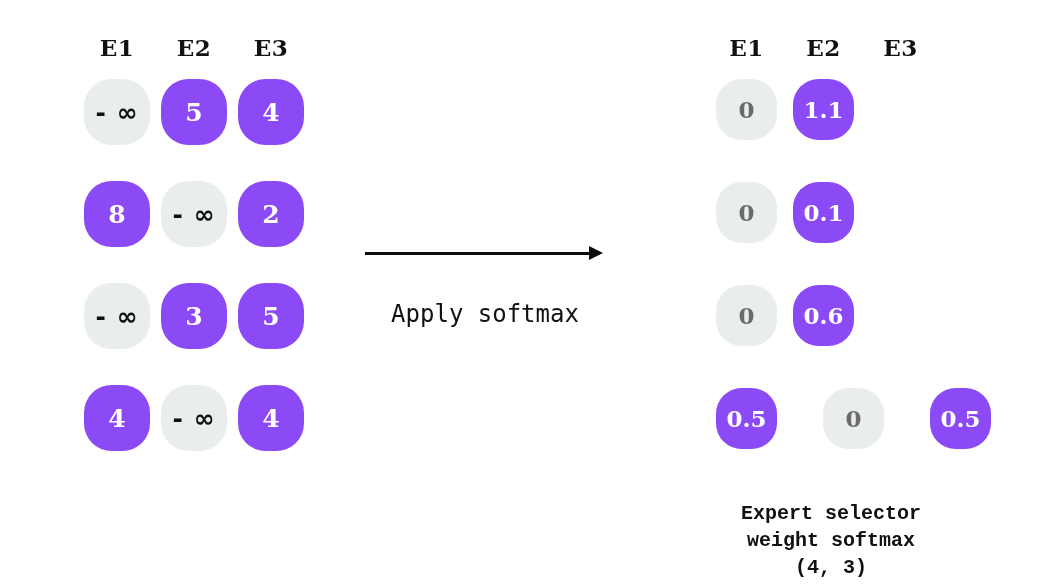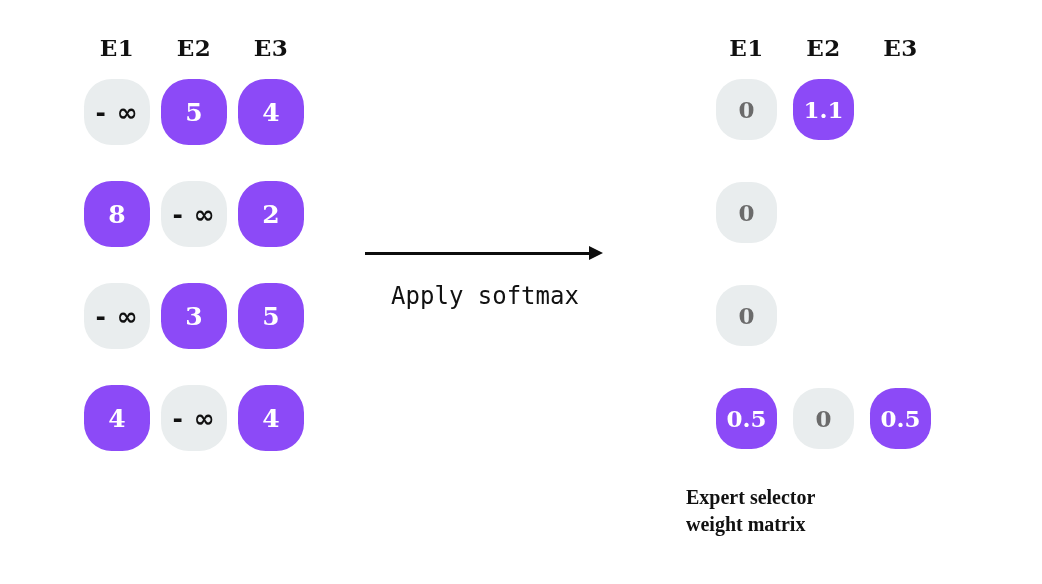--- a/index.html
+++ b/index.html
@@ -60,21 +60,21 @@
     height: 66px;
     margin-right: 11px;
     font-size: 25px;
   }
   #left-matrix .cell:last-child { margin-right: 0; }
 
   
   #right-matrix .col-header { width: 61px; margin-right: 16px; }
   #right-matrix .col-header:last-child { margin-right: 0; }
   #right-matrix .cell-row { margin-bottom: 42px; }
-  #right-matrix .cell-row:last-child { margin-bottom: 0; }
+  #right-matrix .cell-row:last-child { margin-bottom: 0; gap: 30px; }
   #right-matrix .cell {
     width: 61px;
     height: 61px;
     margin-right: 16px;
     font-size: 23px;
   }
   #right-matrix .cell:last-child { margin-right: 0; }
 
   
   .cell.active {
@@ -115,36 +115,37 @@
     position: absolute;
     left: 224px;
     top: 6px;
     width: 0;
     height: 0;
     border-top: 7px solid transparent;
     border-bottom: 7px solid transparent;
     border-left: 14px solid #0d0d0d;
   }
   #transform-label {
-    margin-top: 14px;
+    margin-top: 32px;
     width: 240px;
     text-align: center;
     font-family: "DejaVu Sans Mono", monospace;
     font-size: 24px;
     color: #111111;
     white-space: nowrap;
   }
 
   
   #matrix-caption {
     position: absolute;
     left: 686px;
-    top: 484px;
+    top: 500px;
     width: 290px;
-    font-family: Liberation Serif, serif;
+    text-align: center;
+    font-family: Liberation Mono, monospace;
     font-weight: bold;
     font-size: 20px;
     line-height: 1.35;
     color: #111111;
   }
 </style>
 </head>
 <body>
 
 <div class="matrix" id="left-matrix">
@@ -194,29 +195,32 @@
     <div class="col-header">E3</div>
   </div>
 
   <div class="cell-row">
     <div class="cell masked">0</div>
     <div class="cell active">1.1</div>
   </div>
 
   <div class="cell-row">
     <div class="cell masked">0</div>
-  </div>
-
-  <div class="cell-row">
-    <div class="cell masked">0</div>
+    <div class="cell active">0.1</div>
+  </div>
+
+  <div class="cell-row">
+    <div class="cell masked">0</div>
+    <div class="cell active">0.6</div>
   </div>
 
   <div class="cell-row">
     <div class="cell active">0.5</div>
     <div class="cell masked">0</div>
     <div class="cell active">0.5</div>
   </div>
 </div>
 
 <div id="matrix-caption">
   <div>Expert selector</div>
-  <div>weight matrix</div>
+  <div>weight softmax</div>
+  <div>(4, 3)</div>
 </div>
 
 </body></html>

